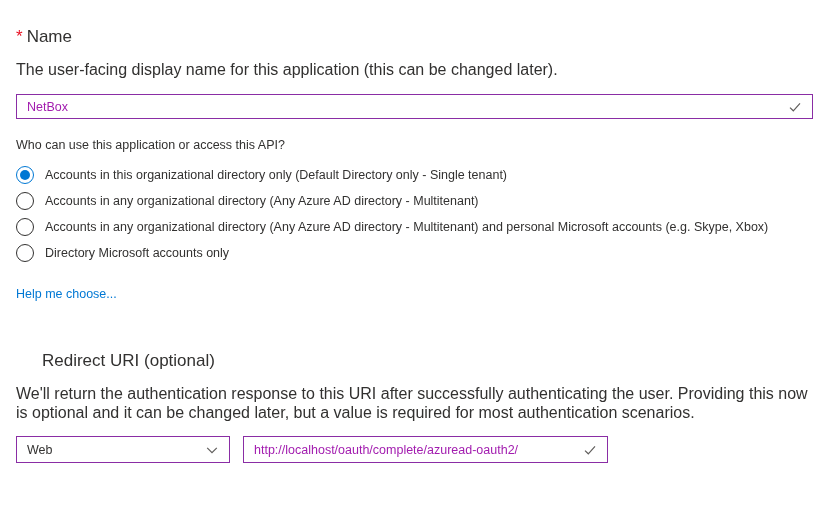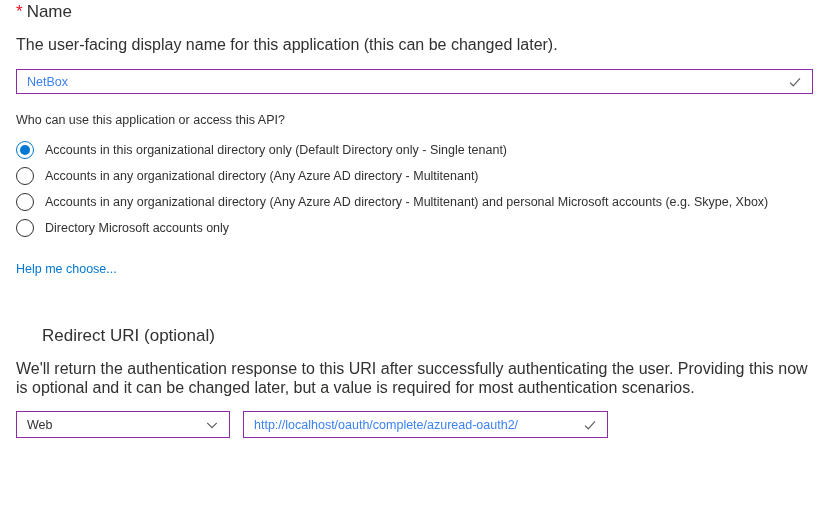--- a/index.html
+++ b/index.html
@@ -2,41 +2,41 @@
 <html><head>
 <meta charset="utf-8">
 <style>
   * { margin:0; padding:0; box-sizing:border-box; }
   html,body { background:#ffffff; }
   body {
     width:829px; height:516px; overflow:hidden;
     font-family:"Liberation Sans","DejaVu Sans",sans-serif;
     color:#323130; font-size:12.5px;
   }
-  .page { width:829px; height:516px; padding:2px 16px 0 16px; }
+  .page { width:829px; height:516px; padding:27px 16px 0 16px; }
 
   .section-title {
     font-size:17px; font-weight:400; color:#323130; line-height:20px;
   }
   .required { color:#e81123; margin-right:4px; }
 
   .desc {
     font-size:16px; line-height:19px; color:#323130; margin-top:13px;
     max-width:797px;
   }
 
   .input-wrap {
     display:flex; align-items:center;
     border:1.5px solid #8a2da5; background:#fff;
     padding:0 9px 0 10px;
   }
   .name-input-wrap { margin-top:15px; width:797px; height:25px; }
   .text-input {
     border:none; outline:none; background:transparent;
-    font-family:inherit; font-size:12.5px; color:#3b82f6;
+    font-family:inherit; font-size:12.5px; color:#a21caf;
     flex:1 1 auto; min-width:0; height:100%; padding:0;
   }
   .icon-svg { flex:0 0 auto; display:block; }
 
   .section-gap-1 { margin-top:43px; }
   .question { margin-top:18px; font-size:12.5px; line-height:16px; }
 
   .radio-list { margin-top:9px; }
   .radio-row {
     display:flex; align-items:center; height:26px; cursor:pointer;

